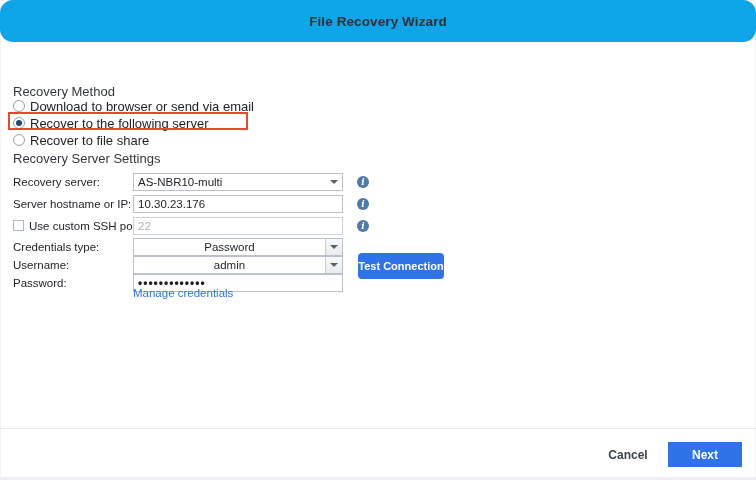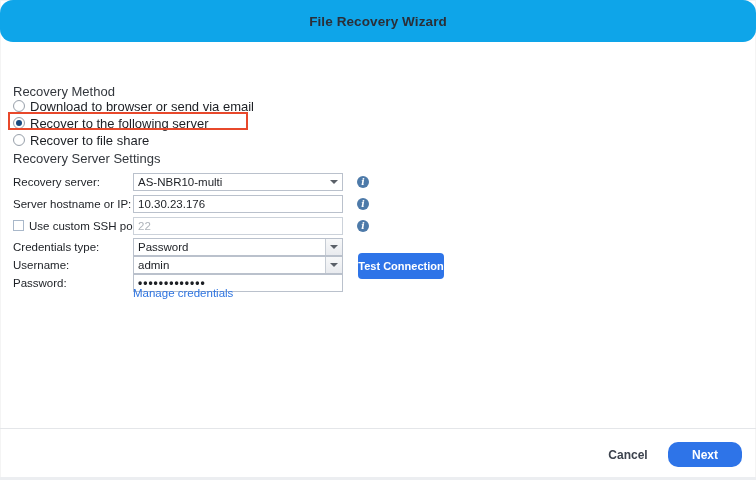--- a/index.html
+++ b/index.html
@@ -60,21 +60,21 @@
   .combo .value { overflow: hidden; white-space: nowrap; }
   .chevron {
     width: 0; height: 0; border-left: 4px solid transparent; border-right: 4px solid transparent;
     border-top: 4px solid #5a6068; flex: 0 0 auto;
   }
   .combo-trigger {
     position: absolute; right: 0; top: 0; width: 17px; height: 16px;
     background: linear-gradient(#f7f8f9, #e9ebef); border-left: 1px solid #c6ccd4;
     display: flex; align-items: center; justify-content: center; cursor: pointer;
   }
-  .combo.with-trigger { padding-right: 21px; }
+  .combo.with-trigger { padding-right: 21px; justify-content: center; }
   .password-value { font-size: 12px; font-weight: bold; letter-spacing: 1px; line-height: 14px; }
 
   .checkbox {
     position: absolute; left: 13px; width: 11px; height: 11px;
     border: 1px solid #a9b8ca; background: #fff; cursor: pointer;
   }
   .checkbox-label { position: absolute; left: 29px; font-size: 11.5px; color: #1c1f24; line-height: 18px; white-space: nowrap; cursor: pointer; }
 
   .info-icon {
     position: absolute; left: 357px; width: 12px; height: 12px; border-radius: 50%;
@@ -92,21 +92,21 @@
   }
   #test-connection { left: 358px; top: 253px; width: 86px; height: 26px; font-size: 11px; }
 
   
   .footer-divider { position: absolute; left: 0; top: 428px; width: 756px; height: 1px; background: #e4e6e9; }
   .cancel-btn {
     position: absolute; left: 600px; top: 446px; width: 56px; height: 18px;
     font-size: 12px; font-weight: bold; color: #3d434e; background: none; border: none;
     cursor: pointer; text-align: center; font-family: "Liberation Sans", sans-serif;
   }
-  #next-btn { left: 668px; top: 442px; width: 74px; height: 25px; font-size: 12px; border-radius: 10px; }
+  #next-btn { left: 668px; top: 442px; width: 74px; height: 25px; font-size: 12px; border-radius: 0; }
   .bottom-strip { position: absolute; left: 0; top: 477px; width: 756px; height: 3px; background: #eceef1; }
 </style>
 </head>
 <body>
 
 <div class="dialog">
 
   <div class="titlebar">
     <span class="title">File Recovery Wizard</span>
   </div>

